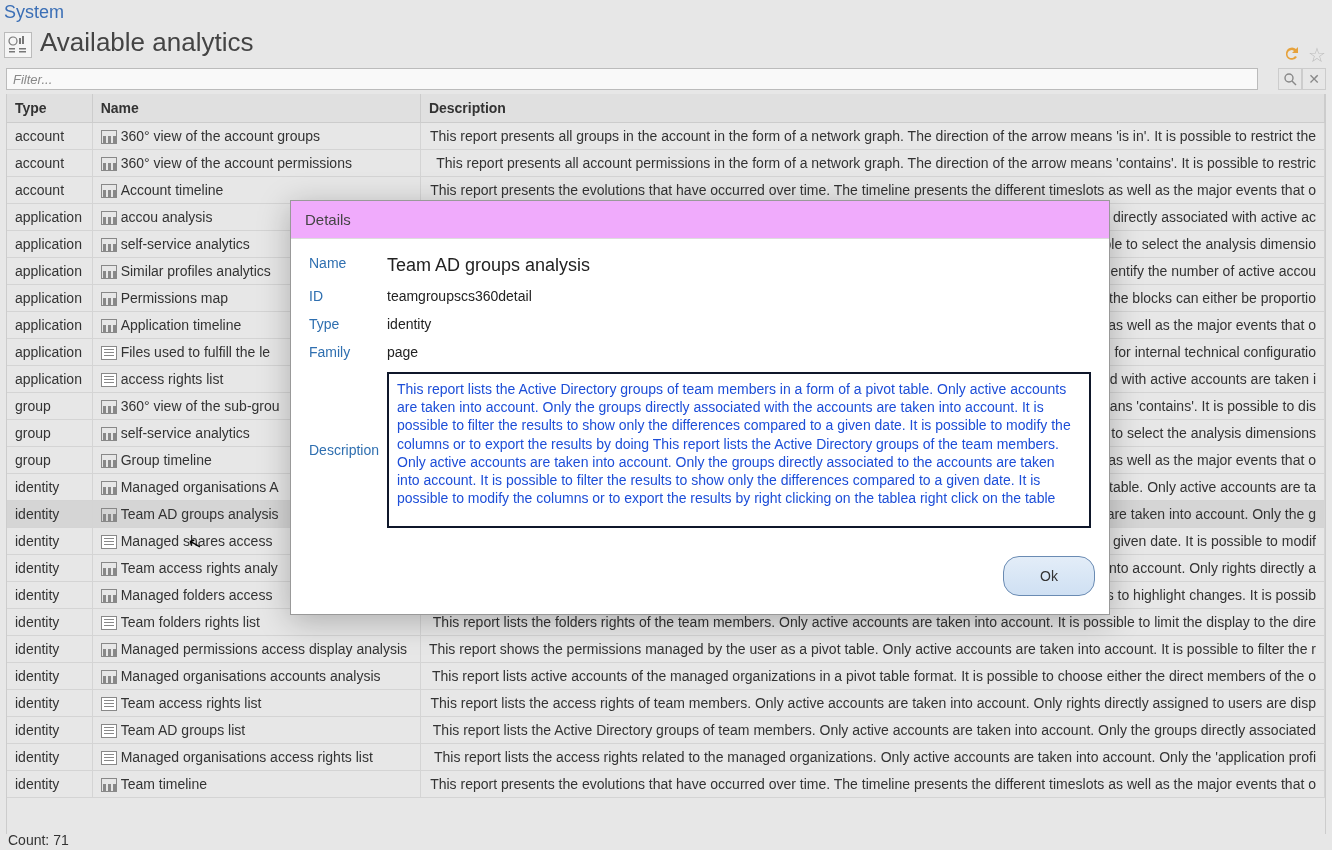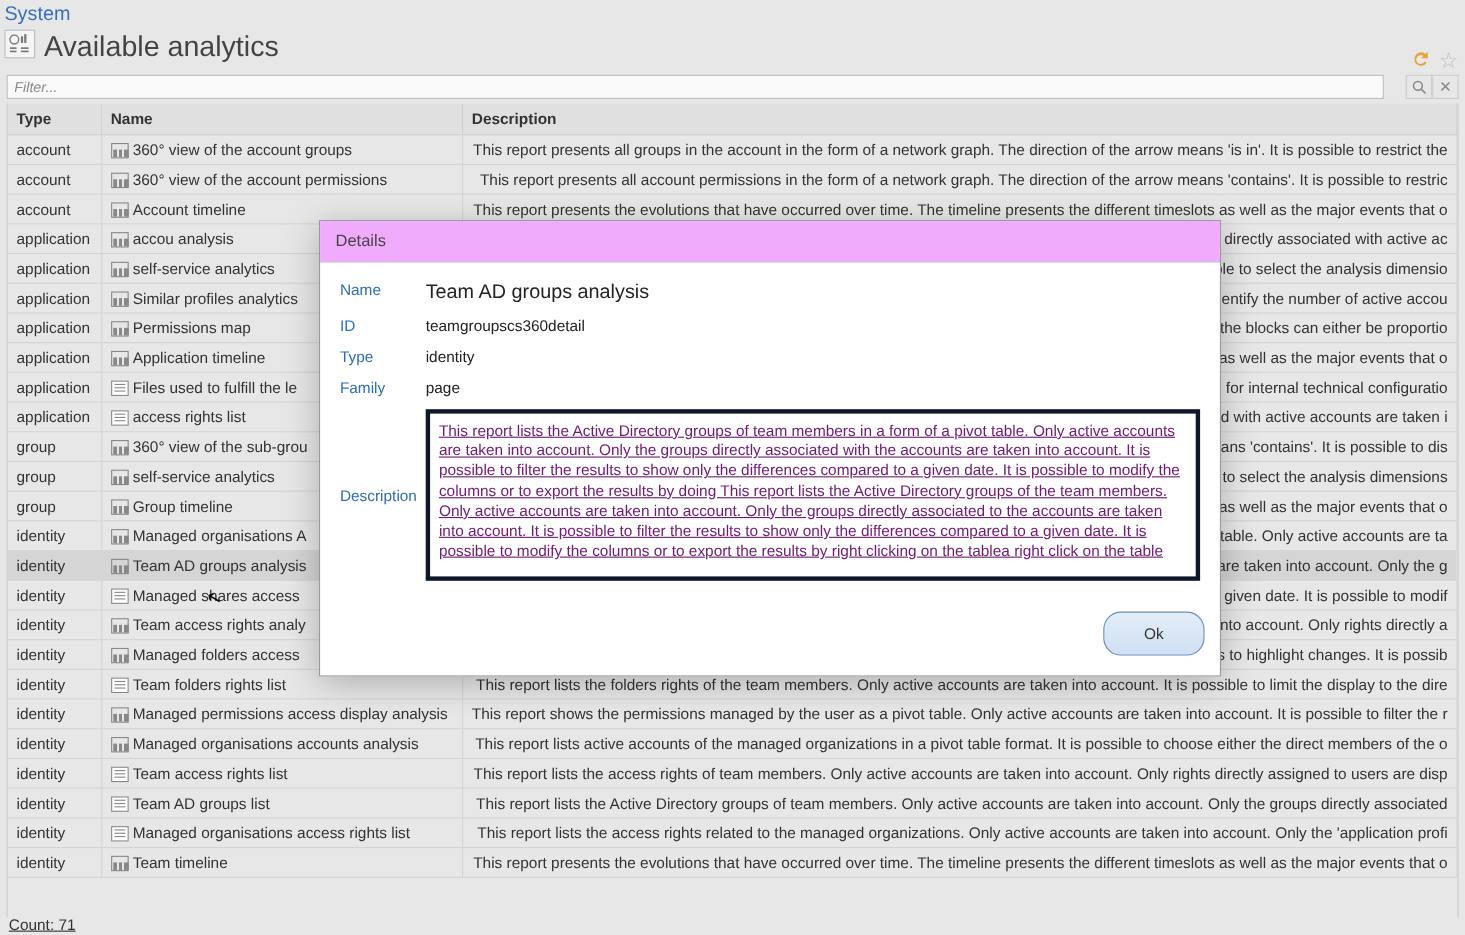--- a/index.html
+++ b/index.html
@@ -18,21 +18,21 @@
     background: #e7e7e7;
   }
   .sys-link {
     color: #3b6fb6;
     padding: 2px 4px;
     font-size: 18px;
     cursor: pointer;
   }
   .titlebar {
     display: flex;
-    align-items: flex-start;
+    align-items: flex-end;
     padding: 2px 8px 6px 4px;
     position: relative;
   }
   .title-icon {
     width: 28px;
     height: 26px;
     border: 1px solid #bbb;
     background: #f5f5f5;
     margin-right: 8px;
     display: flex;
@@ -137,21 +137,20 @@
     border-top:1px solid #888;
     box-shadow: 0 3px 0 #888, 0 6px 0 #888;
   }
   tr.selected { background: #d5d5d5; }
   .footer {
     position: absolute;
     bottom: 2px;
     left: 8px;
     font-size: 14px;
     color: #333;
-    text-decoration: underline;
   }
   
   .modal {
     position: absolute;
     left: 290px;
     top: 200px;
     width: 820px;
     background: #fff;
     border: 1px solid #999;
     box-shadow: 0 6px 30px rgba(0,0,0,.25);
@@ -175,29 +174,28 @@
   .field-label {
     width: 78px;
     color: #2f6fb0;
     flex-shrink: 0;
   }
   .field-val {
     color: #222;
   }
   .field-val.large { font-size: 18px; }
   .desc-box {
-    border: 4px solid #0f172a;
+    border: 2px solid #0f172a;
     padding: 6px 8px;
     height: 156px;
     overflow: auto;
     font-size: 14px;
-    color: #701a75;
+    color: #1d4ed8;
     line-height: 1.3;
     flex: 1;
-    text-decoration: underline;
   }
   .modal-footer {
     padding: 10px 14px 18px 14px;
     text-align: right;
   }
   .ok-btn {
     width: 92px;
     height: 40px;
     border: 1px solid #6a8bb3;
     background: linear-gradient(#e3edf8, #cfe0f3);

